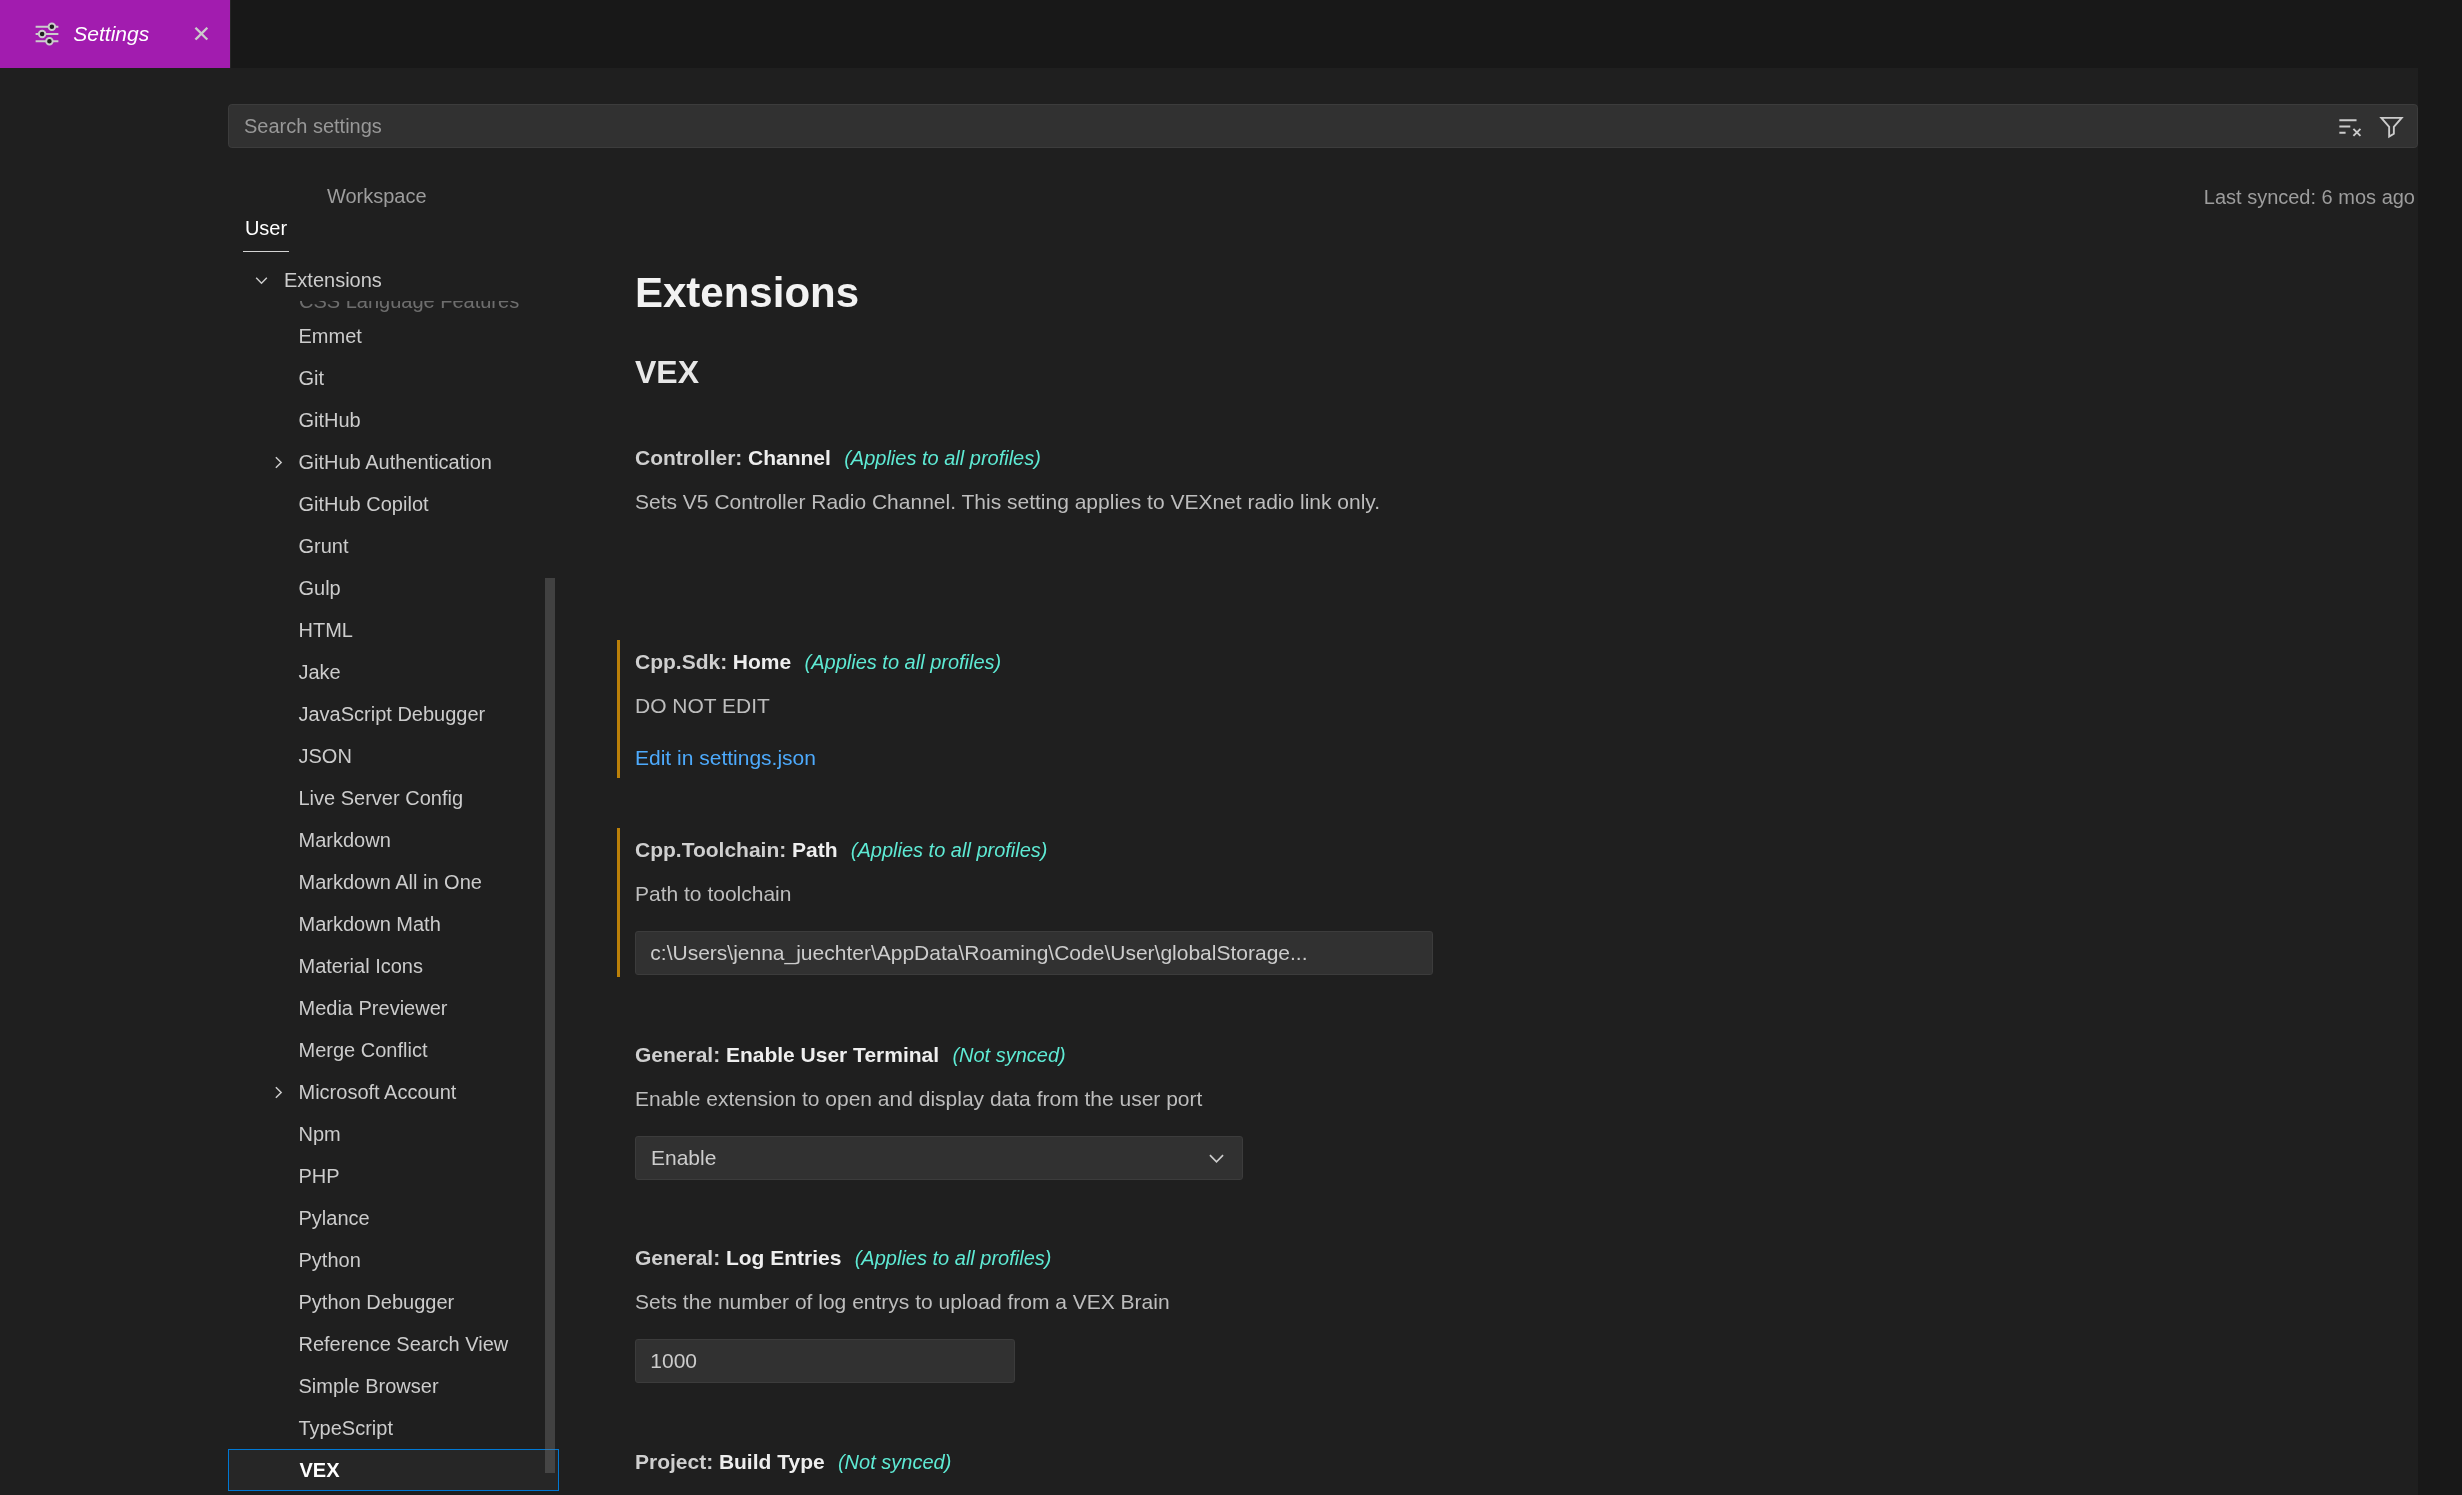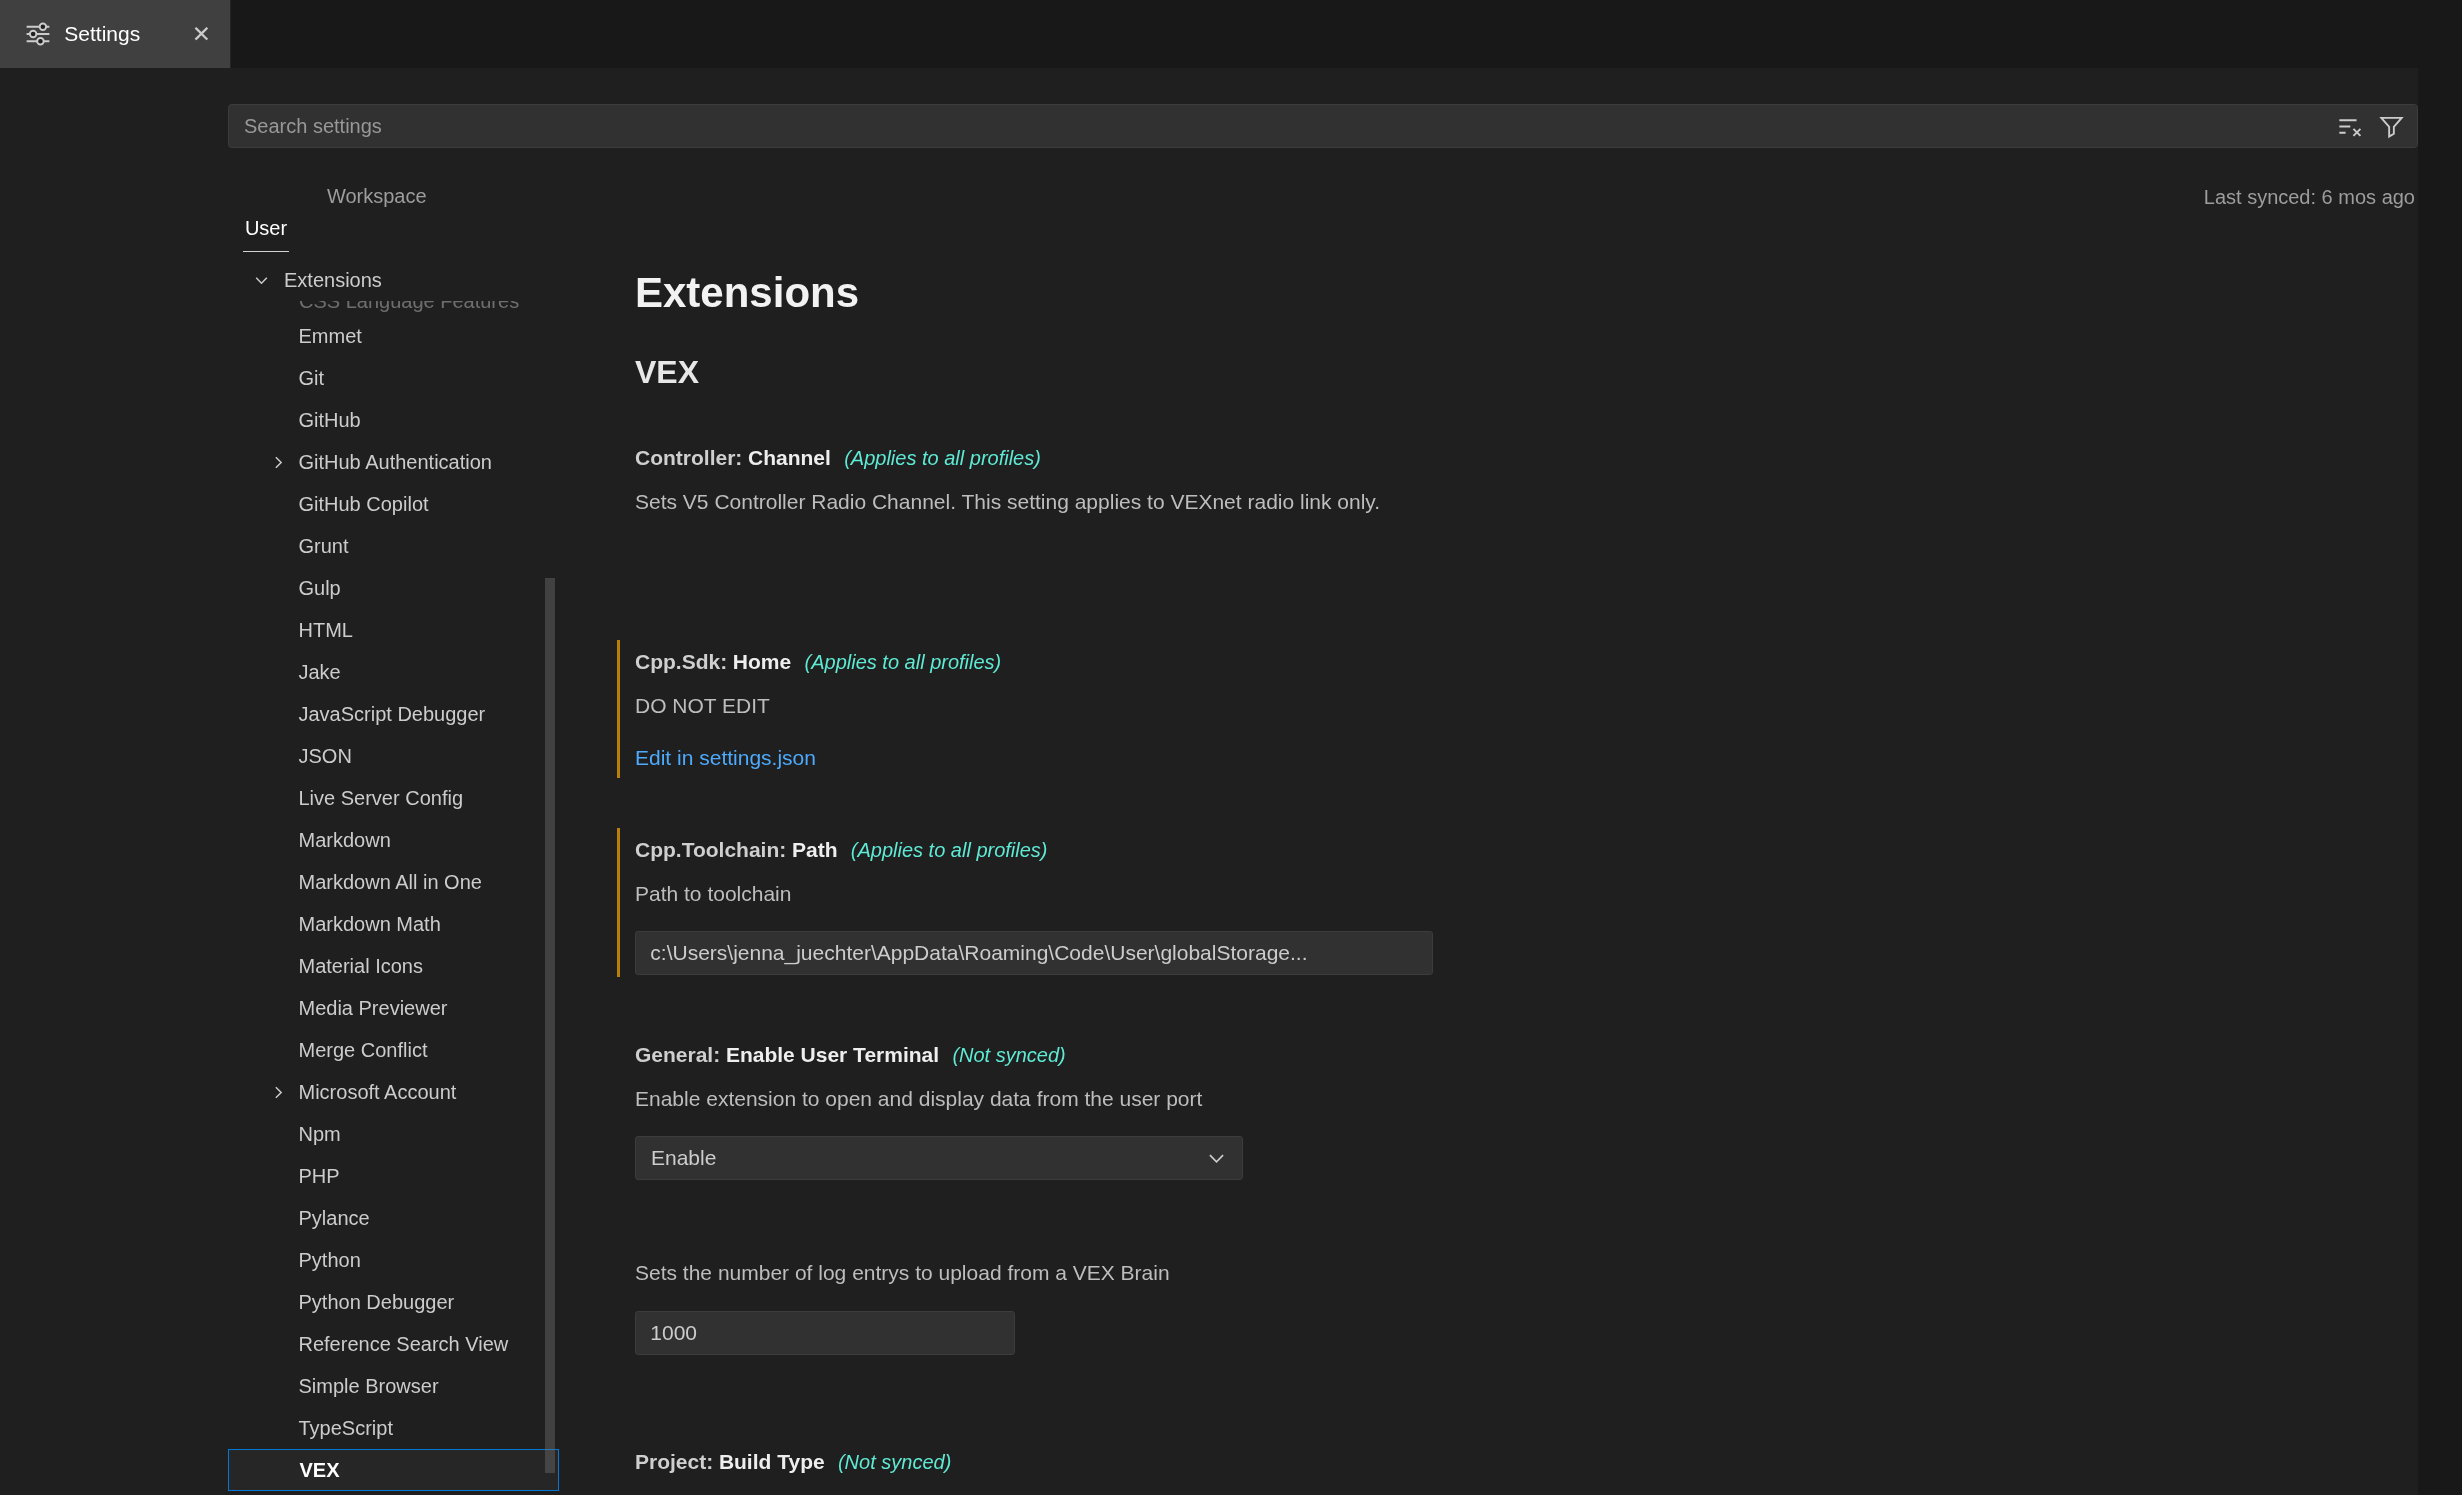--- a/index.html
+++ b/index.html
@@ -9,23 +9,24 @@
     background:#1f1f1f;
     font-family:"Liberation Sans","DejaVu Sans",sans-serif;
     color:#cccccc;
     overflow:hidden;
   }
   svg { display:block; }
 
   
   .tabbar { position:absolute; top:0; left:0; width:2462px; height:68px; background:#181818; }
   .tab {
-    width:231px; height:68px; background:#404040;
-    display:flex; align-items:center; gap:13.3px; padding:0 19px 0 25px;
+    width:231px; height:68px; background:#a21caf;
+    display:flex; align-items:center; gap:13.3px; padding:0 19px 0 34px;
     border-right:1px solid #252525;
+    font-style:italic;
   }
   .tab-icon { width:26px; height:26px; color:#cccccc; flex:none; }
   .tab-label { font-size:21px; color:#ffffff; white-space:nowrap; }
   .tab-close { margin-left:auto; color:#cccccc; font-size:23px; line-height:1; cursor:pointer; }
 
   
   .right-gutter { position:absolute; top:68px; right:0; width:44px; height:1427px; background:#181818; }
 
   
   .search-bar {
@@ -328,20 +329,23 @@
     <span>Enable</span>
     <span class="dd-chevron">
       <svg viewBox="0 0 16 16" fill="none" stroke="currentColor" stroke-width="1.3">
           <path d="M3 5.5l5 5 5-5"></path>
         </svg>
     </span>
   </div>
 </div>
 
 <div class="setting s5">
+  <div class="setting-title">
+    <span class="setting-cat">General:</span><span class="setting-label">Log Entries</span><span class="setting-scope">(Applies to all profiles)</span>
+  </div>
   <div class="setting-desc">Sets the number of log entrys to upload from a VEX Brain</div>
   <div class="control-input number">1000</div>
 </div>
 
 <div class="setting s6">
   <div class="setting-title">
     <span class="setting-cat">Project:</span><span class="setting-label">Build Type</span><span class="setting-scope">(Not synced)</span>
   </div>
 </div>
 

